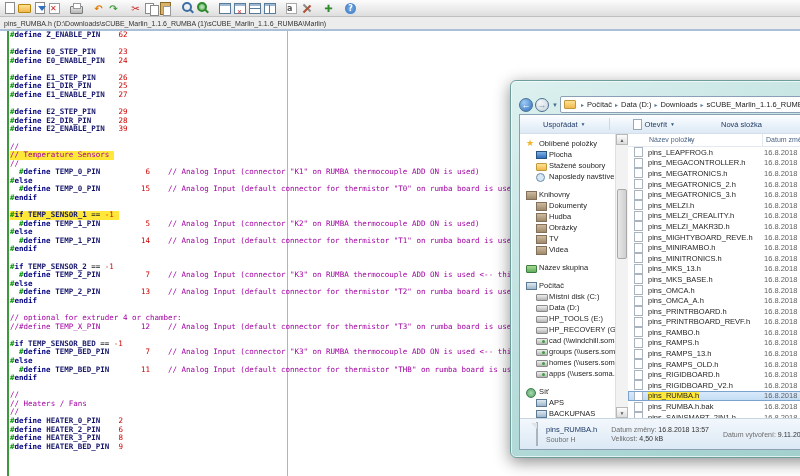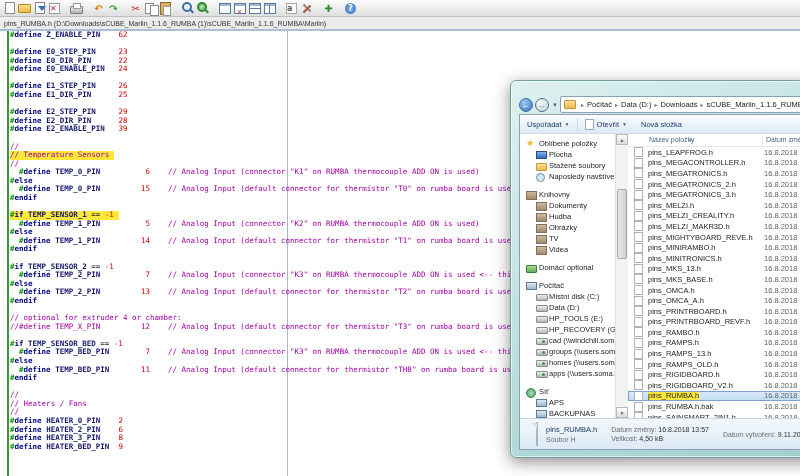--- a/index.html
+++ b/index.html
@@ -75,21 +75,21 @@
   #nav-drop{font-size:6px;color:#4a6f8f;margin:0 2px 0 1px;}
   #addr-box{flex:1;height:15px;background:#fff;border:1px solid #8ba0b5;border-radius:2px;
     display:flex;align-items:center;overflow:hidden;padding-left:3px;white-space:nowrap;}
   .crumb{font-size:7.5px;color:#222;padding:0 1px;}
   .crumb-sep{font-size:6px;color:#5a7a9a;padding:0 2px;}
   .addr-folder{width:10px;height:7px;background:linear-gradient(#ffe193,#f0b84f);border:1px solid #c09a3a;
     border-radius:1px;margin-right:3px;flex:none;}
   #x-frame{background:#fff;border:1px solid #8ba0b5;height:336px;display:flex;flex-direction:column;box-sizing:border-box;}
   #x-cmdbar{height:18px;background:linear-gradient(#fdfeff,#eaf2fa 55%,#dde9f5);border-bottom:1px solid #d5dfea;
     display:flex;align-items:center;font-size:7.5px;color:#1f3b66;}
-  .cmd-item{display:inline-flex;align-items:center;padding:0 7px;height:100%;}
+  .cmd-item{display:inline-flex;align-items:center;padding:0 23px;height:100%;}
   .cmd-sep{width:1px;height:12px;background:#ccd8e4;}
   .caret{font-size:5px;margin-left:3px;color:#3a5a7a;}
   .cmd-page{width:7px;height:9px;background:#fff;border:1px solid #9aa8b6;margin-right:3px;}
   #x-main{flex:1;display:flex;overflow:hidden;}
   #x-nav{width:95px;padding:4px 0 0 6px;box-sizing:border-box;font-size:7.5px;color:#1e1e1e;overflow:hidden;}
   .nav-group{margin-bottom:7px;}
   .nav-hdr,.nav-item{height:11px;line-height:11px;display:flex;align-items:center;white-space:nowrap;}
   .nav-item{padding-left:10px;}
   .mi{width:10px;height:10px;display:inline-block;margin-right:3px;position:relative;flex:none;}
   .mi-star::before{content:"★";color:#f0b429;font-size:9px;line-height:10px;position:absolute;top:-1px;}
@@ -165,25 +165,25 @@
   <div id="ed-tabbar">
     <span id="ed-tab">pins_RUMBA.h (D:\Downloads\sCUBE_Marlin_1.1.6_RUMBA (1)\sCUBE_Marlin_1.1.6_RUMBA\Marlin)</span>
   </div>
   <div id="ed-body">
     <div id="gutter-line"></div>
     <div id="margin-line"></div>
     <div id="code-lines">
         <div class="code-line"><span class="txt"><span class="tk-hash">#</span><span class="tk-dir">define</span><span class="tk-pl"> </span><span class="tk-id">Z_ENABLE_PIN</span><span class="tk-pl">    </span><span class="tk-num">62</span></span></div>
         <div class="code-line"><span class="txt"></span></div>
         <div class="code-line"><span class="txt"><span class="tk-hash">#</span><span class="tk-dir">define</span><span class="tk-pl"> </span><span class="tk-id">E0_STEP_PIN</span><span class="tk-pl">     </span><span class="tk-num">23</span></span></div>
-        <div class="code-line"><span class="txt"><span class="tk-hash">#</span><span class="tk-dir">define</span><span class="tk-pl"> </span><span class="tk-id">E0_DIR_PIN</span><span class="tk-pl">      </span><span class="tk-num">22</span></span></div>
         <div class="code-line"><span class="txt"><span class="tk-hash">#</span><span class="tk-dir">define</span><span class="tk-pl"> </span><span class="tk-id">E0_ENABLE_PIN</span><span class="tk-pl">   </span><span class="tk-num">24</span></span></div>
         <div class="code-line"><span class="txt"></span></div>
         <div class="code-line"><span class="txt"><span class="tk-hash">#</span><span class="tk-dir">define</span><span class="tk-pl"> </span><span class="tk-id">E1_STEP_PIN</span><span class="tk-pl">     </span><span class="tk-num">26</span></span></div>
         <div class="code-line"><span class="txt"><span class="tk-hash">#</span><span class="tk-dir">define</span><span class="tk-pl"> </span><span class="tk-id">E1_DIR_PIN</span><span class="tk-pl">      </span><span class="tk-num">25</span></span></div>
+        <div class="code-line"><span class="txt"><span class="tk-hash">#</span><span class="tk-dir">define</span><span class="tk-pl"> </span><span class="tk-id">E1_ENABLE_PIN</span><span class="tk-pl">   </span><span class="tk-num">27</span></span></div>
         <div class="code-line"><span class="txt"></span></div>
         <div class="code-line"><span class="txt"><span class="tk-hash">#</span><span class="tk-dir">define</span><span class="tk-pl"> </span><span class="tk-id">E2_STEP_PIN</span><span class="tk-pl">     </span><span class="tk-num">29</span></span></div>
         <div class="code-line"><span class="txt"><span class="tk-hash">#</span><span class="tk-dir">define</span><span class="tk-pl"> </span><span class="tk-id">E2_DIR_PIN</span><span class="tk-pl">      </span><span class="tk-num">28</span></span></div>
         <div class="code-line"><span class="txt"><span class="tk-hash">#</span><span class="tk-dir">define</span><span class="tk-pl"> </span><span class="tk-id">E2_ENABLE_PIN</span><span class="tk-pl">   </span><span class="tk-num">39</span></span></div>
         <div class="code-line"><span class="txt"></span></div>
         <div class="code-line"><span class="txt"><span class="tk-cm">//</span></span></div>
         <div class="code-line hl"><span class="txt"><span class="tk-cm">// Temperature Sensors</span></span></div>
         <div class="code-line"><span class="txt"><span class="tk-cm">//</span></span></div>
         <div class="code-line"><span class="txt"><span class="tk-pl">  </span><span class="tk-hash">#</span><span class="tk-dir">define</span><span class="tk-pl"> </span><span class="tk-id">TEMP_0_PIN</span><span class="tk-pl">          </span><span class="tk-num">6</span><span class="tk-pl">    </span><span class="tk-cm">// Analog Input (connector "K1" on RUMBA thermocouple ADD ON is used)</span></span></div>
         <div class="code-line"><span class="txt"><span class="tk-hash">#</span><span class="tk-dir">else</span></span></div>
@@ -298,21 +298,21 @@
               <span>TV</span>
             </div>
             <div class="nav-item">
               <span class="mi mi-library"></span>
               <span>Videa</span>
             </div>
           </div>
           <div class="nav-group">
             <div class="nav-hdr">
               <span class="mi mi-home"></span>
-              <span>Domácí optional</span>
+              <span>Název skupina</span>
             </div>
           </div>
           <div class="nav-group">
             <div class="nav-hdr">
               <span class="mi mi-computer"></span>
               <span>Počítač</span>
             </div>
             <div class="nav-item">
               <span class="mi mi-drive"></span>
               <span>Místní disk (C:)</span>

